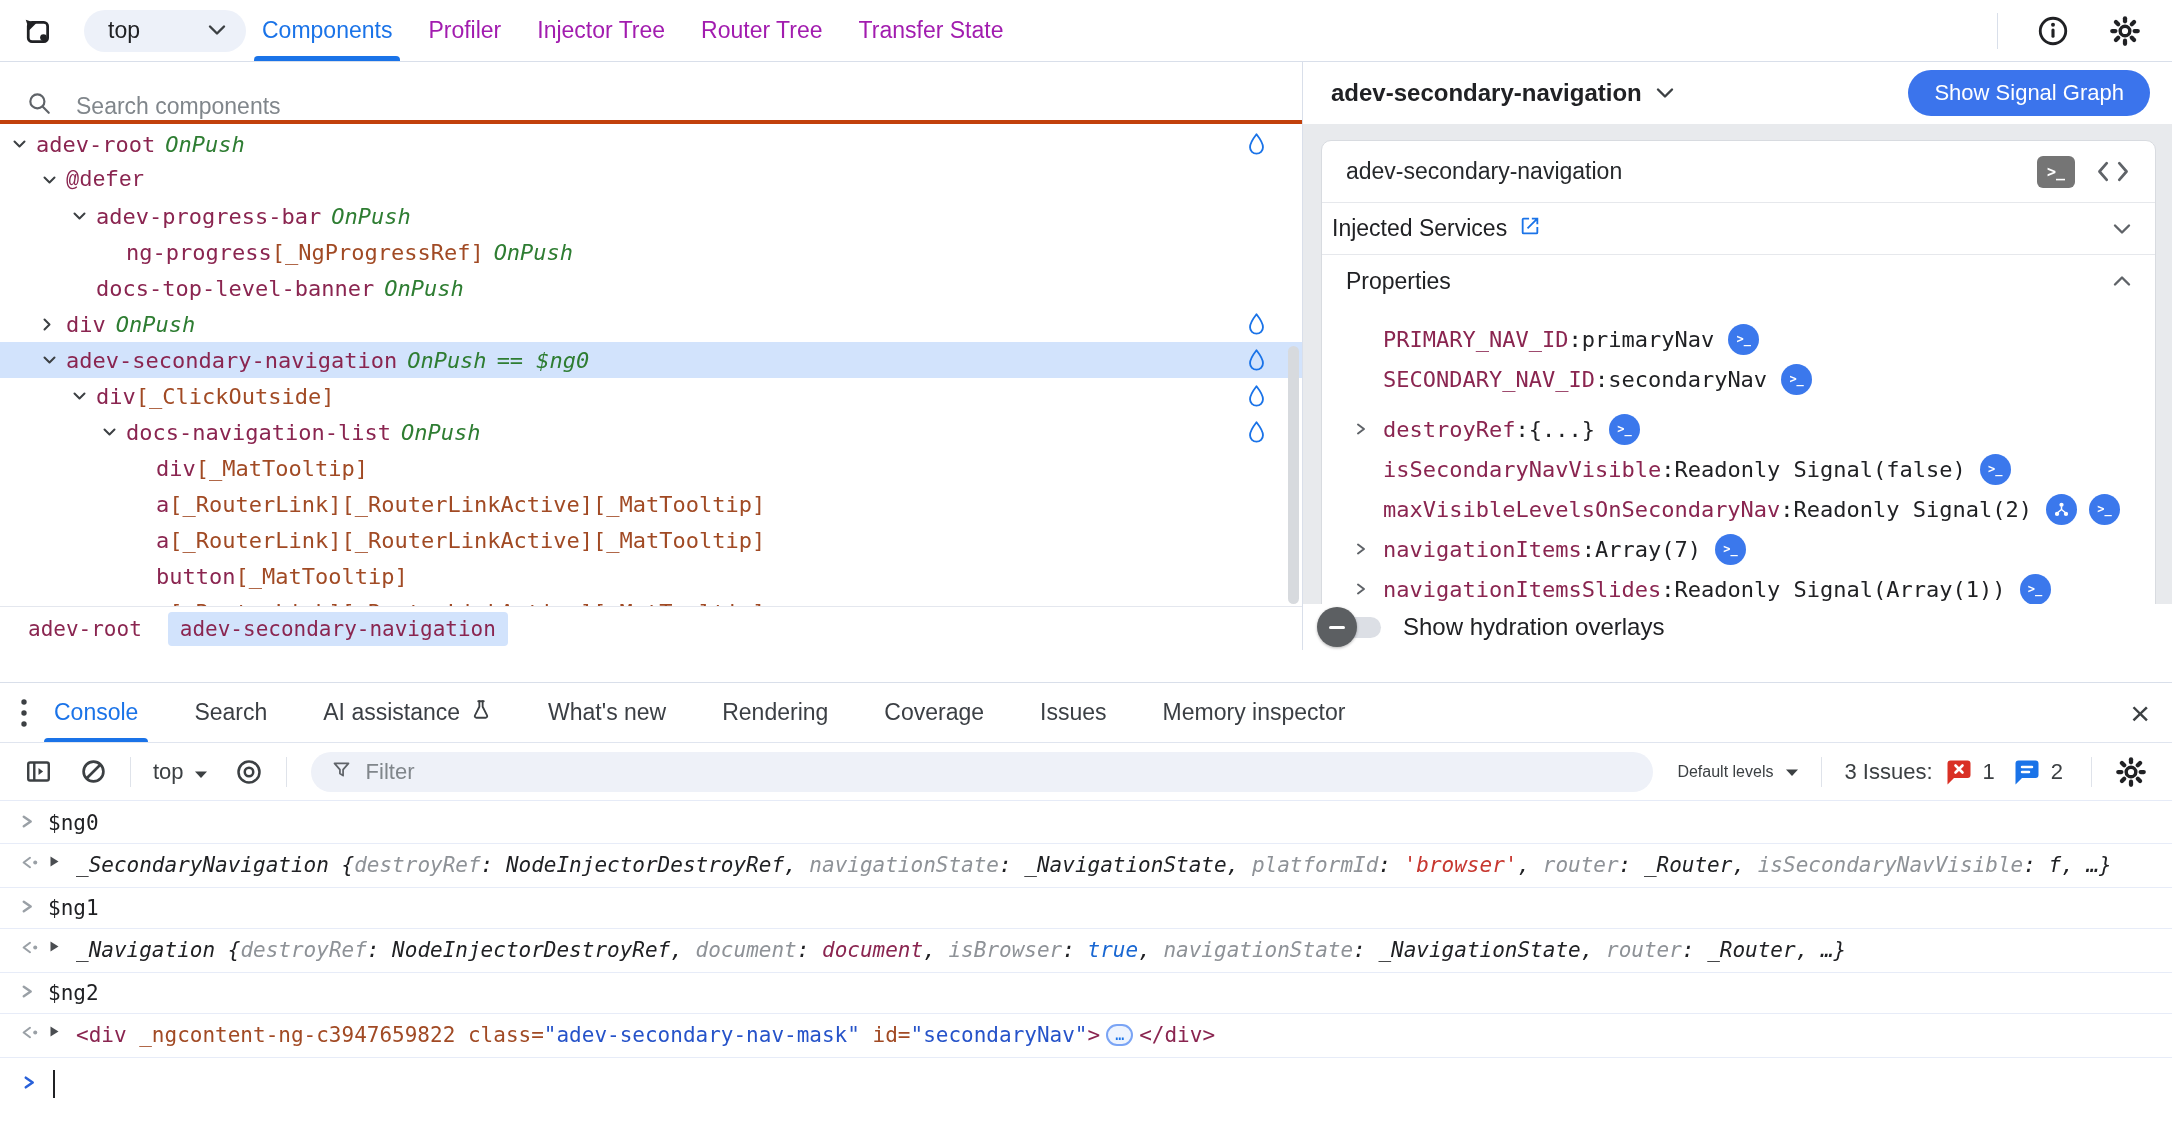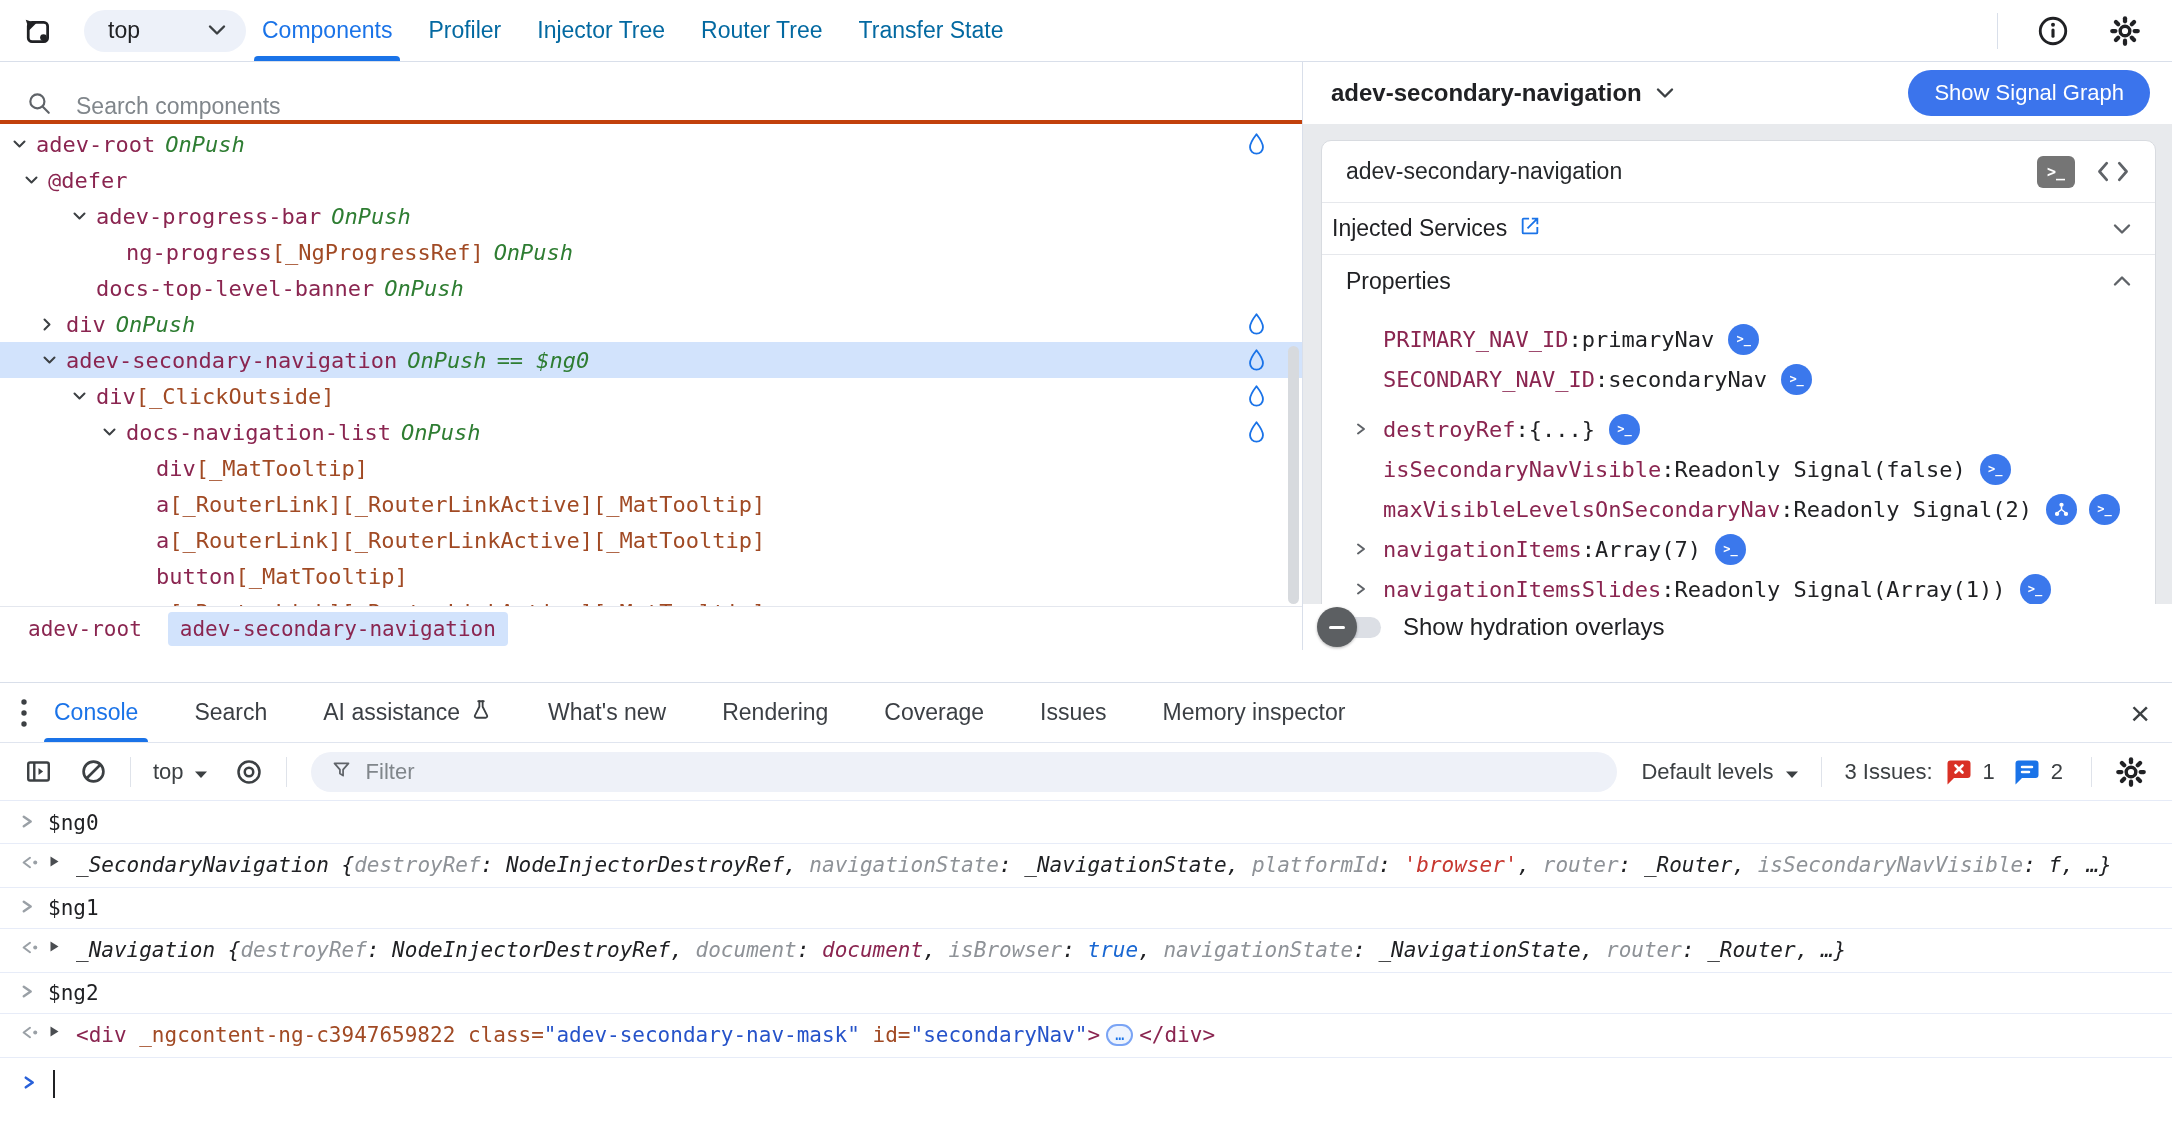--- a/index.html
+++ b/index.html
@@ -12,21 +12,21 @@
   .mono{font-family:"DejaVu Sans Mono", monospace;}
 
   
   .topbar{height:62px; display:flex; align-items:center; border-bottom:1px solid #d9dfea;}
   .picker{margin-left:22px; display:flex; align-items:center;}
   .frame-pill{margin-left:32px; height:42px; background:#edf1f9; border-radius:21px;
     display:flex; align-items:center; padding:0 20px 0 24px; gap:68px; cursor:default;}
   .frame-pill .lbl{font-size:23px; color:#202124;}
   .tabs{display:flex; align-items:flex-start; height:100%; margin-left:12px; gap:28px;}
   .tab{position:relative; height:100%; display:flex; align-items:center; font-size:23px;
-    color:#0369a1; padding:0 4px; white-space:nowrap; cursor:default;}
+    color:#a21caf; padding:0 4px; white-space:nowrap; cursor:default;}
   .tab.active{color:var(--accent); font-weight:500;}
   .tab.active::after{content:""; position:absolute; left:-4px; right:-4px; bottom:0; height:5px;
     background:var(--accent); border-radius:4px 4px 0 0;}
   .topbar-right{margin-left:auto; display:flex; align-items:center; gap:38px; padding-right:30px;}
   .vdiv{width:1px; height:36px; background:#d9dfea;}
 
   
   .main{display:flex; height:588px;}
   .left{width:1303px; border-right:1px solid #d9dfea; display:flex; flex-direction:column; position:relative;}
   .searchbar{height:62px; display:flex; align-items:flex-end; padding:0 26px; gap:24px;
@@ -112,21 +112,21 @@
   .cicon{display:flex; align-items:center; cursor:pointer;}
   .ct-div{width:1px; height:30px; background:#dfe3ea; margin:0 22px;}
   .ctx-sel{display:flex; align-items:center; gap:10px; font-size:22px; color:#3c4043;
     margin-left:26px; cursor:pointer;}
   .eye{margin-left:26px;}
   .filter-pill{flex:1; height:40px; background:#eef1f8; border-radius:20px; display:flex;
     align-items:center; gap:14px; padding:0 20px; margin:0 6px 0 2px;}
   .filter-pill input{border:none; outline:none; background:transparent; font-size:22px;
     color:#202124; flex:1; font-family:"Liberation Sans",sans-serif;}
   .filter-pill input::placeholder{color:#80868b;}
-  .levels{display:flex; align-items:center; gap:12px; font-size:22px; color:#3c4043;
+  .levels{display:flex; align-items:center; gap:12px; font-size:16px; color:#3c4043;
     margin-left:18px; cursor:pointer; white-space:nowrap;}
   .issues{display:flex; align-items:center; gap:10px; font-size:22px; color:#3c4043;
     cursor:pointer; white-space:nowrap;}
   .issues .cnt{margin-right:6px;}
 
   .console-output{flex:1; overflow:hidden; font-family:"DejaVu Sans Mono",monospace;
     font-size:21px; padding-top:2px;}
   .entry{display:flex; border-bottom:1px solid #e7ecf8; align-items:flex-start;}
   .entry .gut{width:48px; flex:none; padding:10px 0 0 20px; display:flex;}
   .entry .tri{width:28px; flex:none; padding-top:10px; display:flex; cursor:pointer;}
@@ -218,21 +218,21 @@
               </svg>
             </span>
             <span class="tname">adev-root</span>
             <span class="tcd">OnPush</span>
             <span class="droplet">
               <svg width="19" height="24" viewBox="0 0 20 26" fill="none">
                 <path d="M10 2.5 C10 2.5 3 11.5 3 16.5 a7 7 0 0 0 14 0 C17 11.5 10 2.5 10 2.5 Z" stroke="#1a73e8" stroke-width="2" fill="none" stroke-linejoin="round"></path>
               </svg>
             </span>
           </div>
-          <div class="trow" style="padding-left: 24px;">
+          <div class="trow" style="padding-left: 42px; font-family: Liberation Mono, monospace;">
             <span class="caret">
               <svg width="15" height="11" viewBox="0 0 15 11" fill="none">
                 <polyline points="2.5,2.5 7.5,7.5 12.5,2.5" stroke="#3c4043" stroke-width="2" fill="none" stroke-linecap="round" stroke-linejoin="round"></polyline>
               </svg>
             </span>
             <span class="tname">@defer</span>
           </div>
           <div class="trow" style="padding-left: 72px;">
             <span class="caret">
               <svg width="15" height="11" viewBox="0 0 15 11" fill="none">

